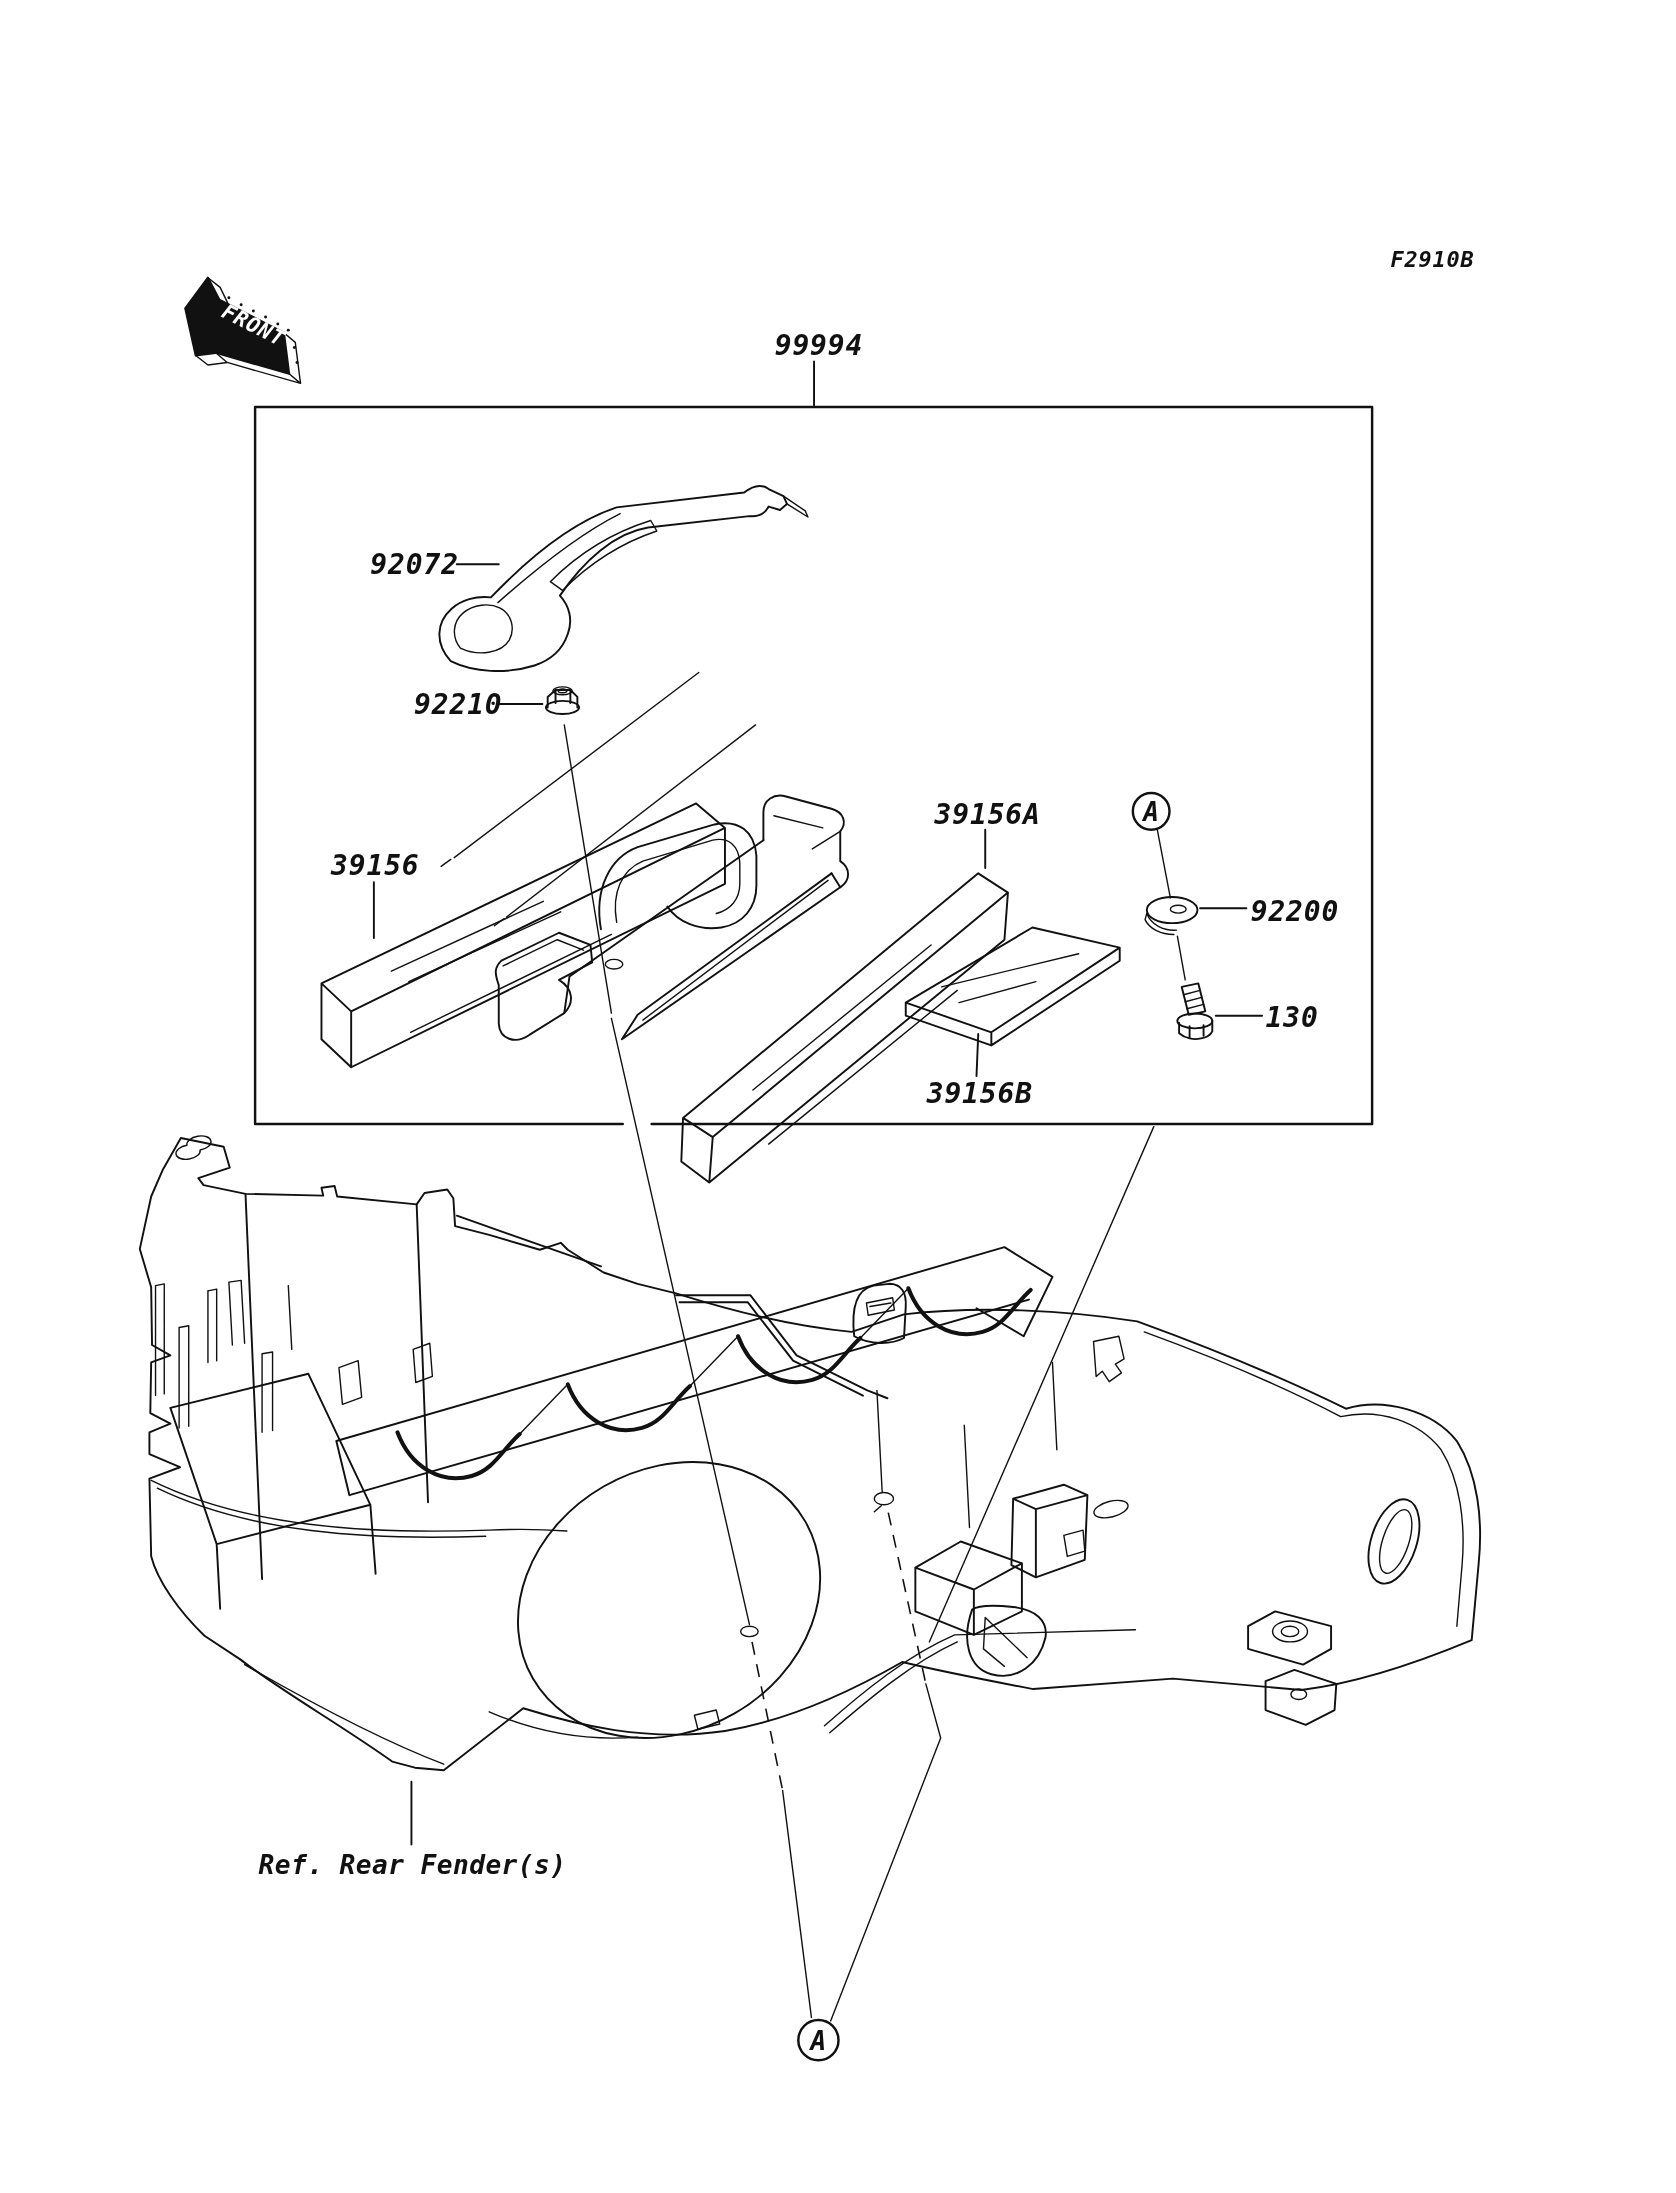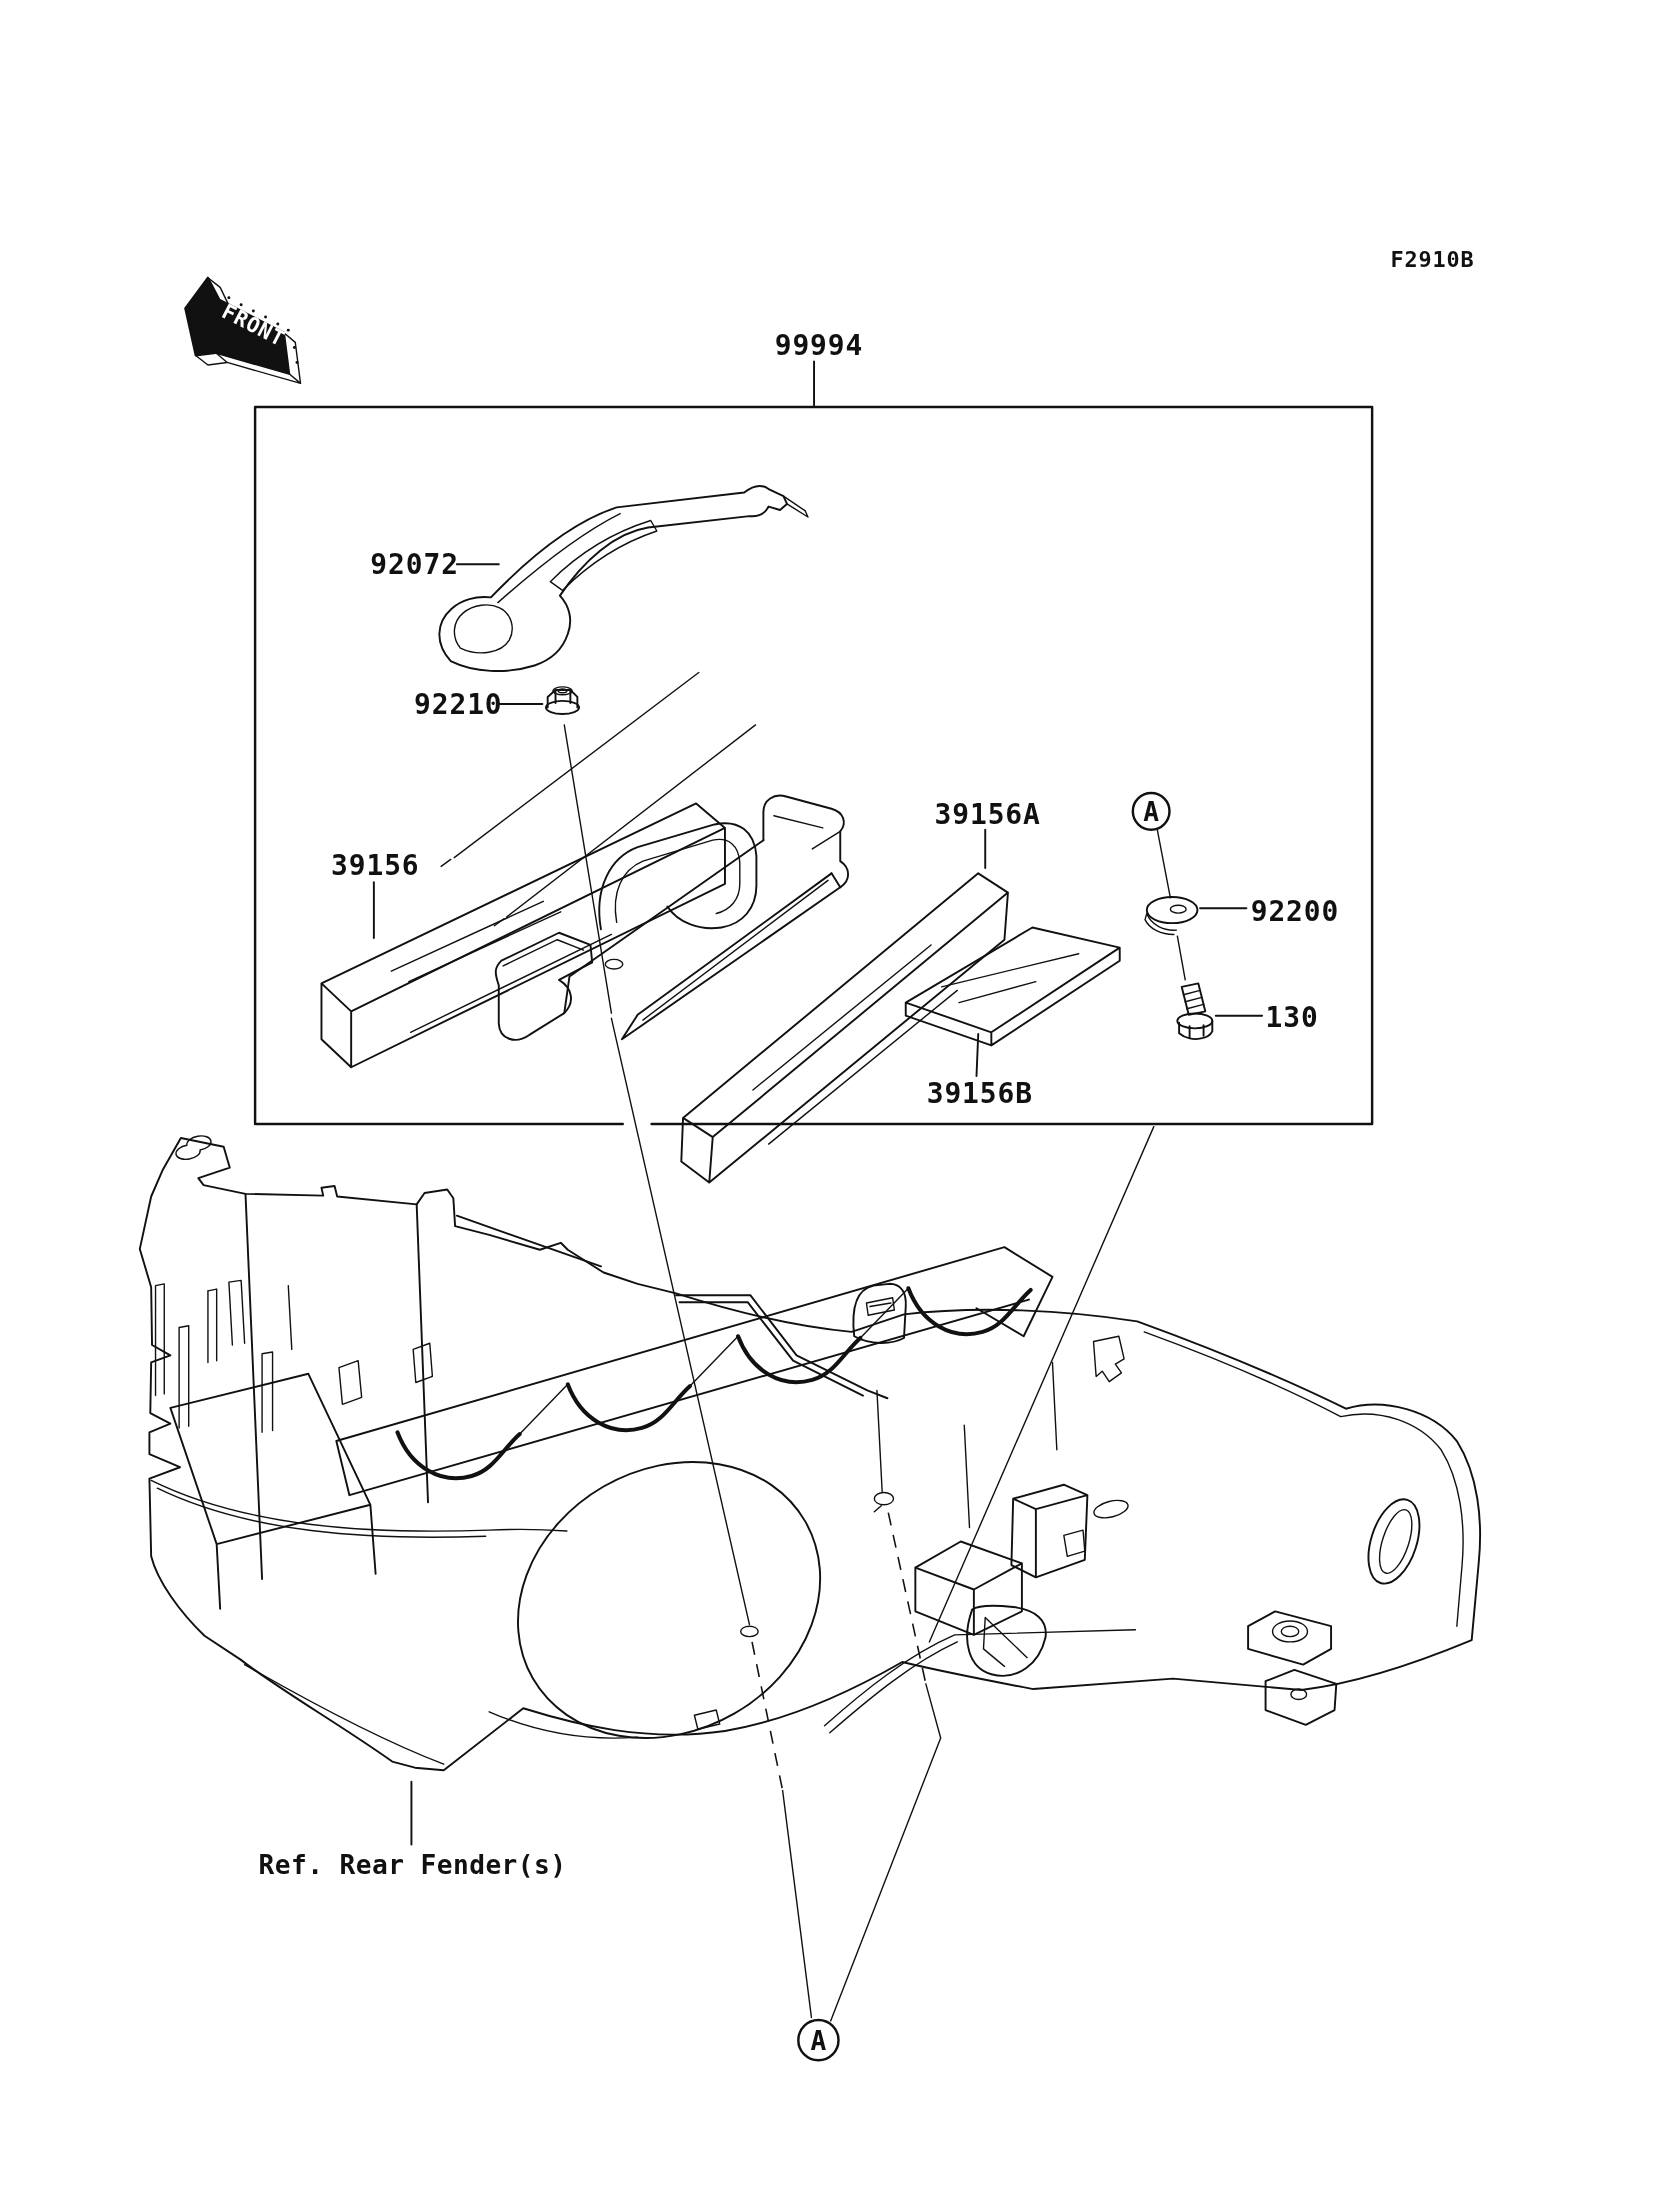--- a/index.html
+++ b/index.html
@@ -1,16 +1,16 @@
 <!DOCTYPE html>
 <html style="font-size:14px"><head>
 <meta charset="utf-8">
 <style>
   html,body{margin:0;padding:0;background:#fff;}
-  .page{position:relative;width:1677px;height:2193px;background:#fff;overflow:hidden;}
+  .page{position:relative;width:1677px;height:2193px;background:#fff;overflow:hidden;font-style:italic;}
   svg{position:absolute;inset:0;}
   .ln{fill:none;stroke:#111;stroke-width:2.2;stroke-linecap:round;stroke-linejoin:round;}
   .ln2{fill:none;stroke:#111;stroke-width:2.8;stroke-linecap:round;stroke-linejoin:round;}
   .thin{fill:none;stroke:#111;stroke-width:1.6;stroke-linecap:round;stroke-linejoin:round;}
   .thick{fill:none;stroke:#111;stroke-width:4.6;stroke-linecap:round;stroke-linejoin:round;}
   .dash{fill:none;stroke:#111;stroke-width:1.8;stroke-dasharray:15 11;}
   .txt{fill:#111;stroke:none;font-family:"DejaVu Sans Mono",monospace;font-weight:700;font-size:32px;letter-spacing:1px;}
   .txtsm{fill:#111;stroke:none;font-family:"DejaVu Sans Mono",monospace;font-weight:700;font-size:25px;letter-spacing:1px;}
   .txtref{fill:#111;stroke:none;font-family:"DejaVu Sans Mono",monospace;font-weight:700;font-size:30px;letter-spacing:0.5px;}
   .txtA{fill:#111;stroke:none;font-family:"DejaVu Sans Mono",monospace;font-weight:700;font-size:30px;text-anchor:middle;}

